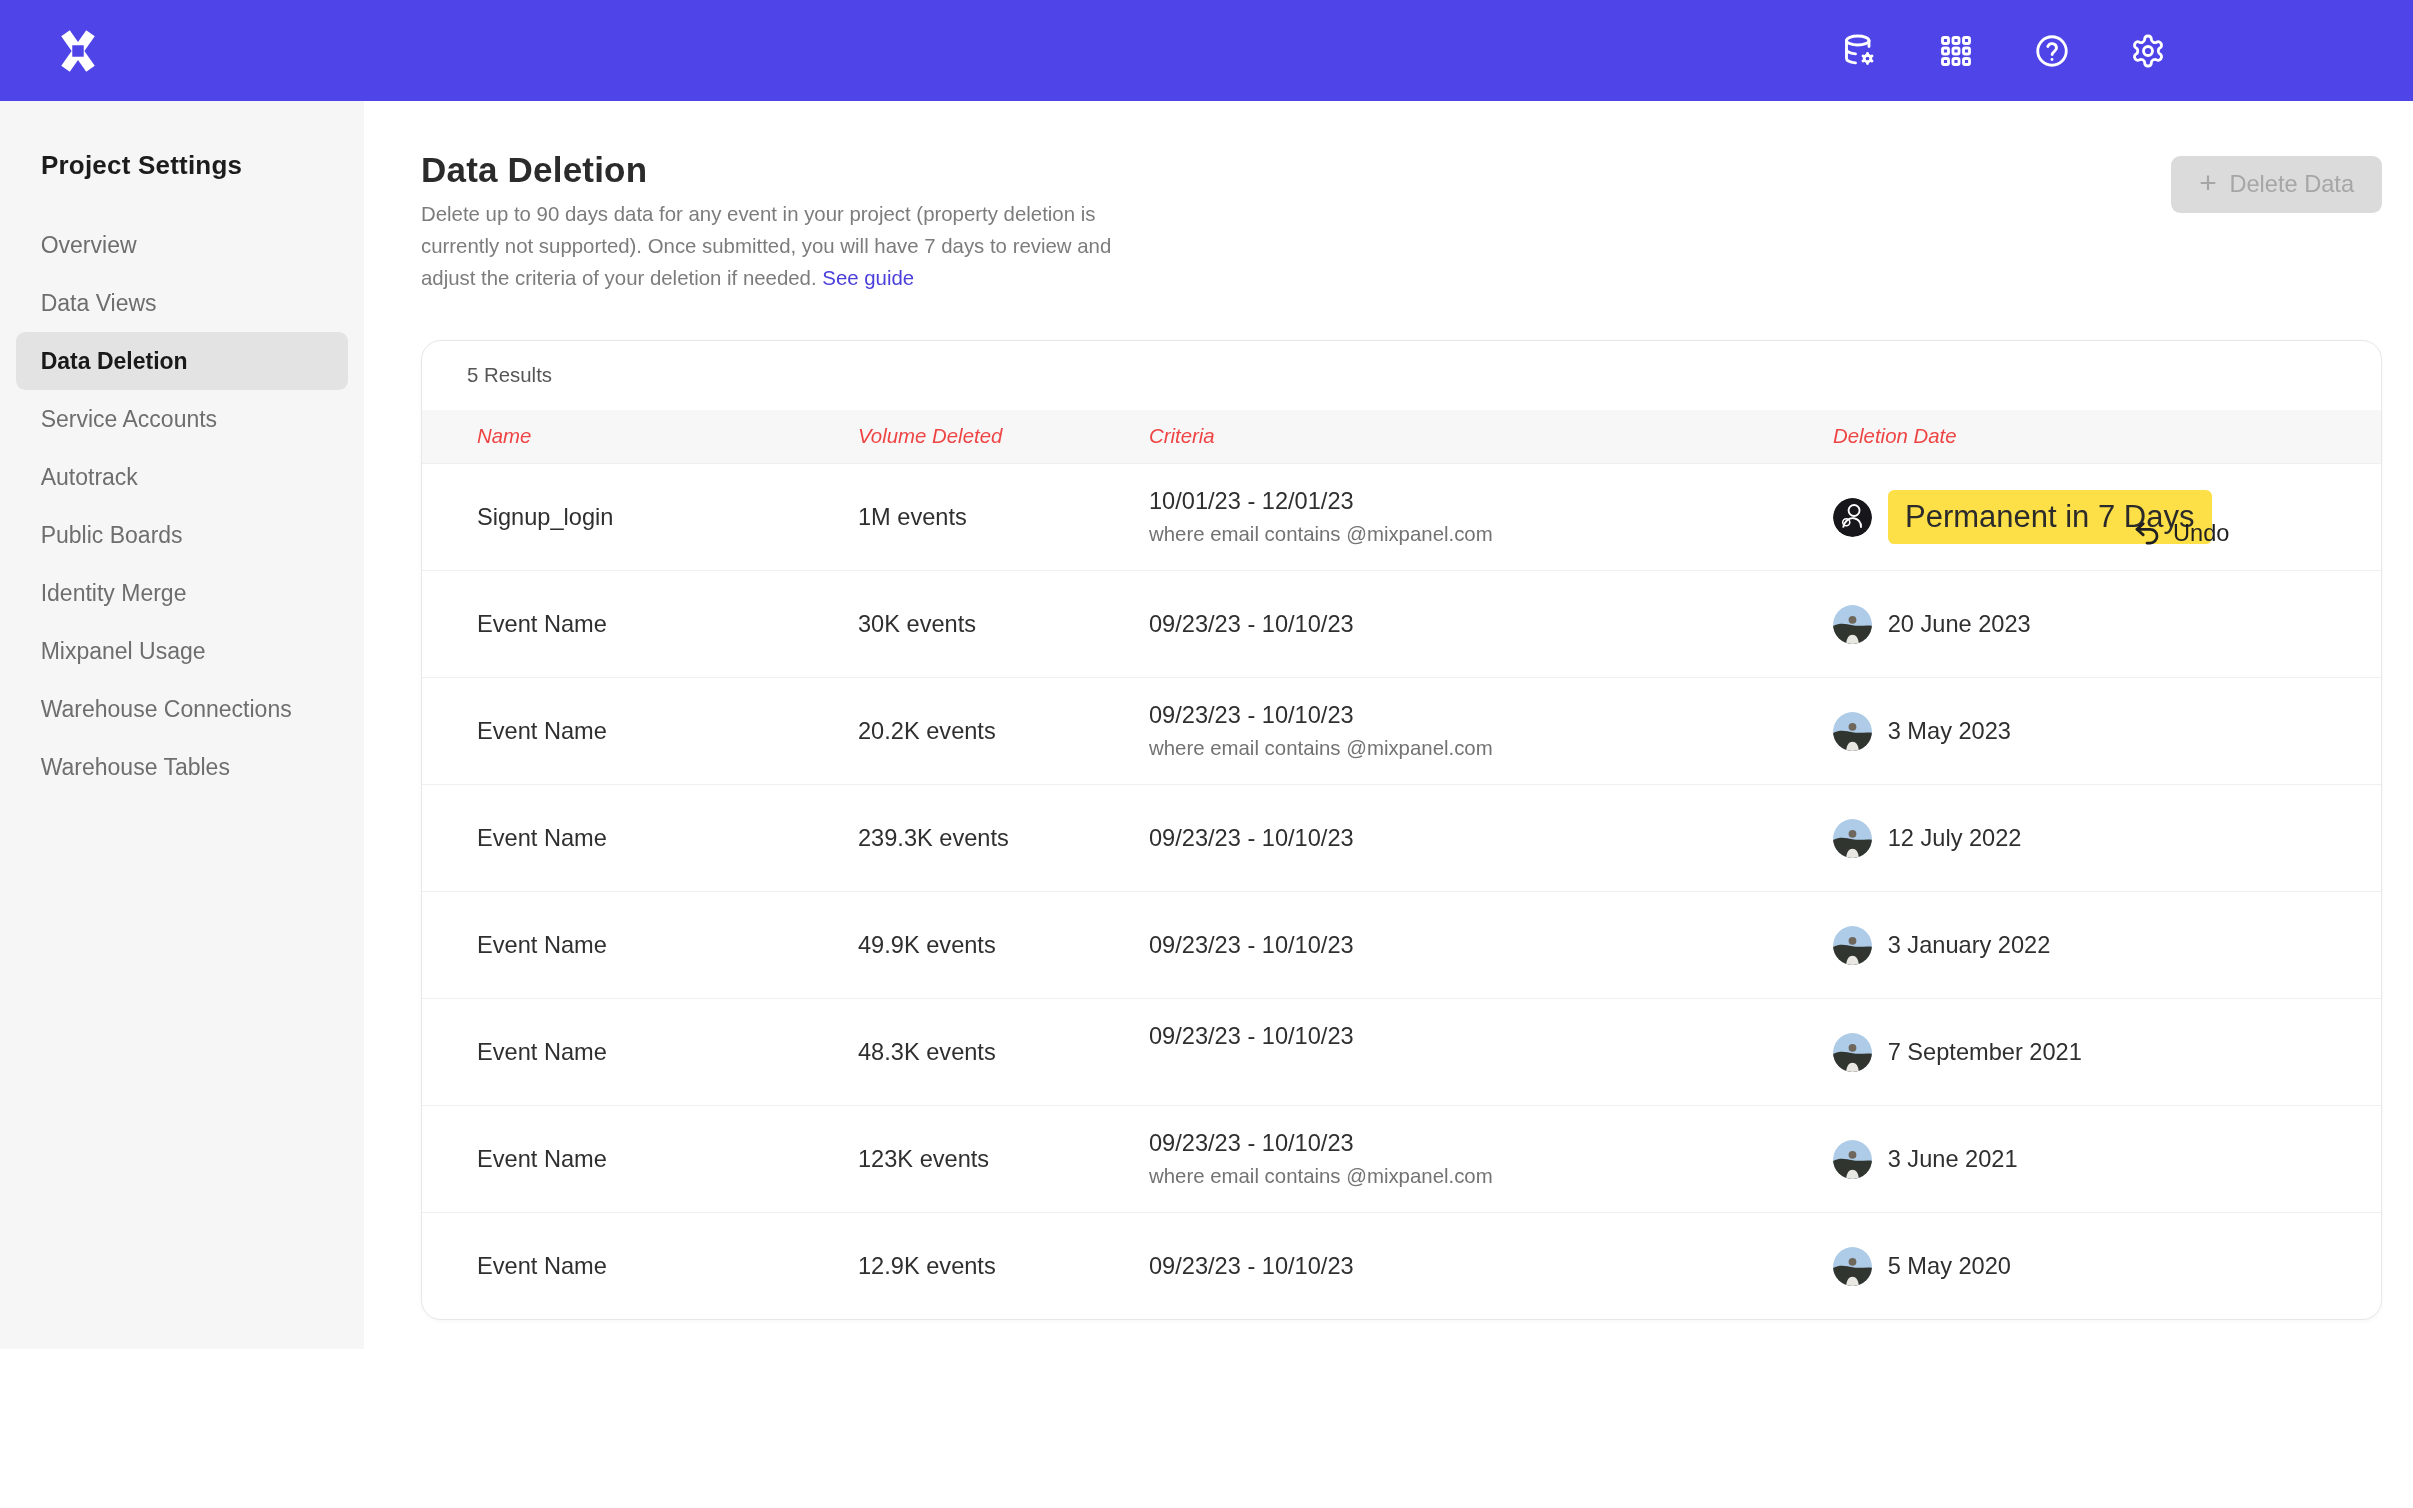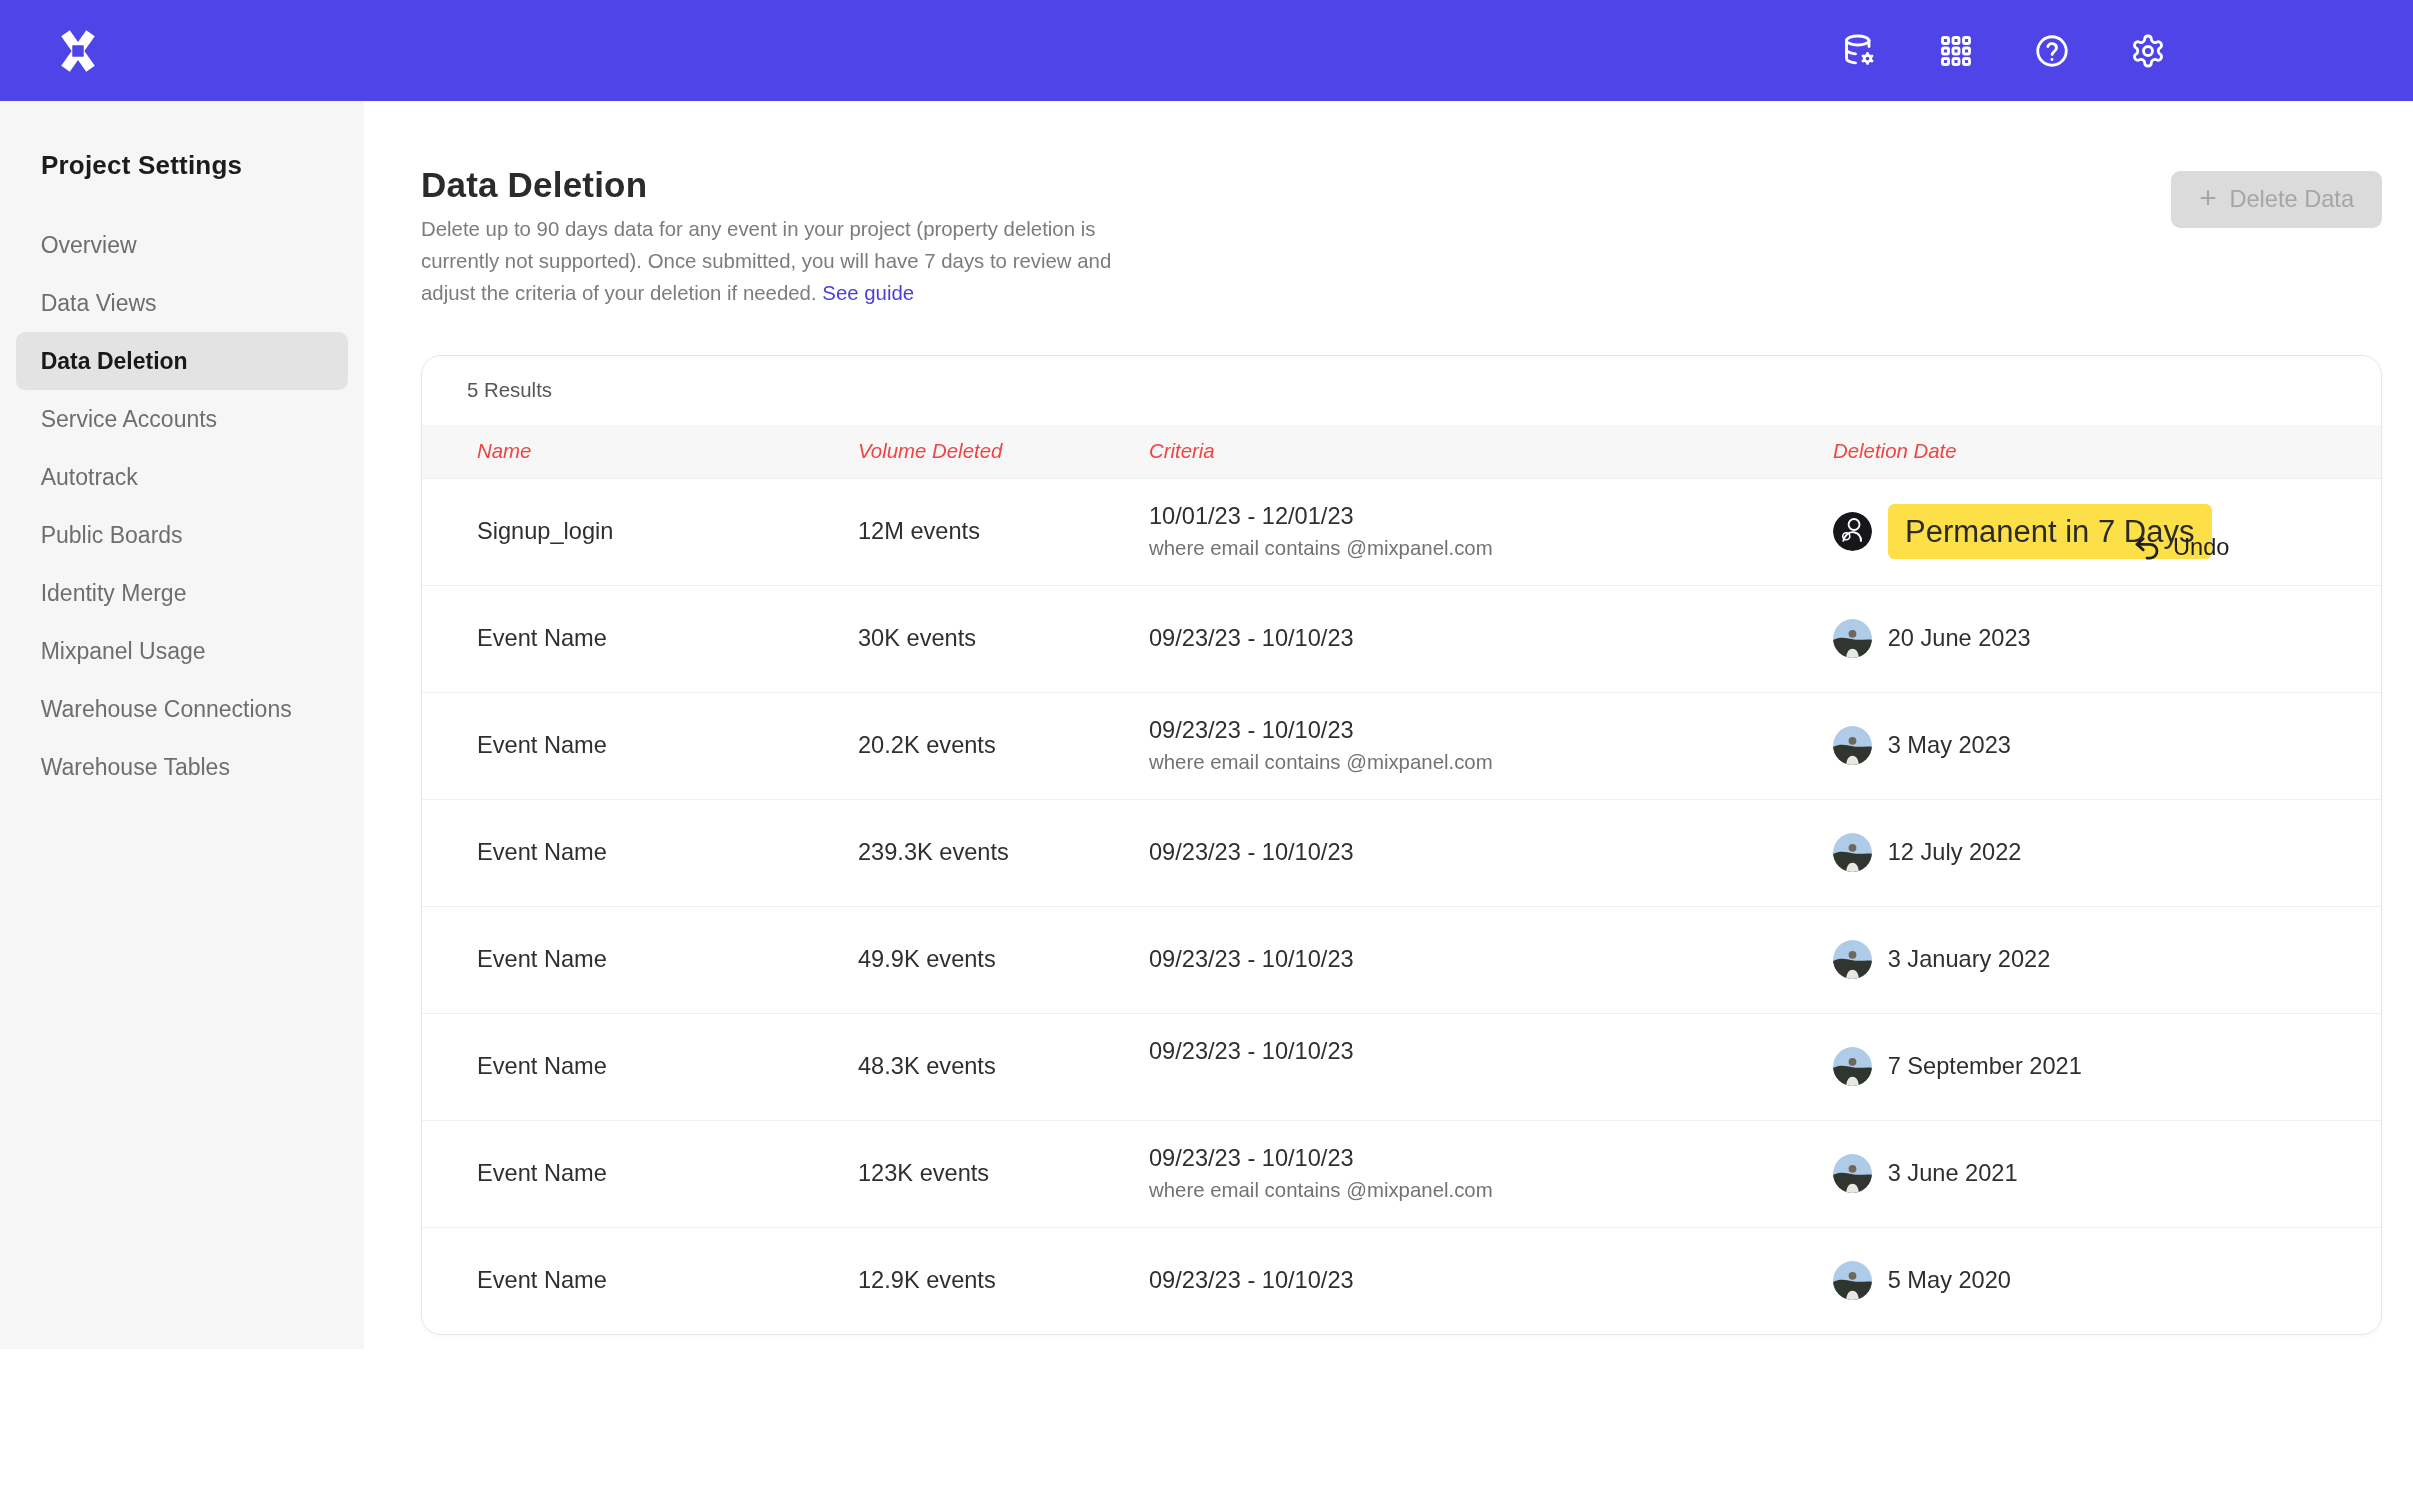--- a/index.html
+++ b/index.html
@@ -18,21 +18,21 @@
     display: flex;
     align-items: center;
     justify-content: space-between;
   }
   .logo-wrap { margin-left: 49px; width: 57px; height: 57px; display: flex; align-items: center; justify-content: center; cursor: pointer; }
   .topbar-icons { display: flex; align-items: center; gap: 60px; padding-right: 247px; }
   .tb-icon { width: 36px; height: 36px; display: flex; align-items: center; justify-content: center; cursor: pointer; }
   .tb-icon svg { width: 36px; height: 36px; stroke: #ffffff; fill: none; stroke-width: 1.9; stroke-linecap: round; stroke-linejoin: round; }
 
   
-  .shell { display: flex; height: 1248px; align-items: center; }
+  .shell { display: flex; height: 1248px; }
 
   
   .sidebar {
     width: 364px; min-width: 364px;
     background: #f6f6f6;
     padding-top: 49px;
     height: 100%;
   }
   .sidebar-title { font-size: 26px; font-weight: 700; color: #1c1c1c; padding-left: 41px; margin-bottom: 35px; letter-spacing: 0.2px; }
   .side-item {
@@ -175,21 +175,21 @@
       <div class="grid-row thead">
         <div>Name</div>
         <div>Volume Deleted</div>
         <div>Criteria</div>
         <div>Deletion Date</div>
         <div></div>
       </div>
 
       <div class="grid-row trow">
         <div>Signup_login</div>
-        <div>12M events</div>
+        <div>1M events</div>
         <div class="cell-criteria">
           <div class="crit-date">10/01/23 - 12/01/23</div>
           <div class="crit-sub">where email contains @mixpanel.com</div>
         </div>
         <div class="cell-date">
           <span class="avatar">
             <svg viewBox="0 0 50 50">
                 <circle cx="25" cy="25" r="25" fill="#17171b"></circle>
                 <circle cx="27" cy="16" r="7" fill="none" stroke="#ffffff" stroke-width="2.4"></circle>
                 <path d="M13 38c2-9 8-13 14-12s9 6 9 12" fill="none" stroke="#ffffff" stroke-width="2.4"></path>

